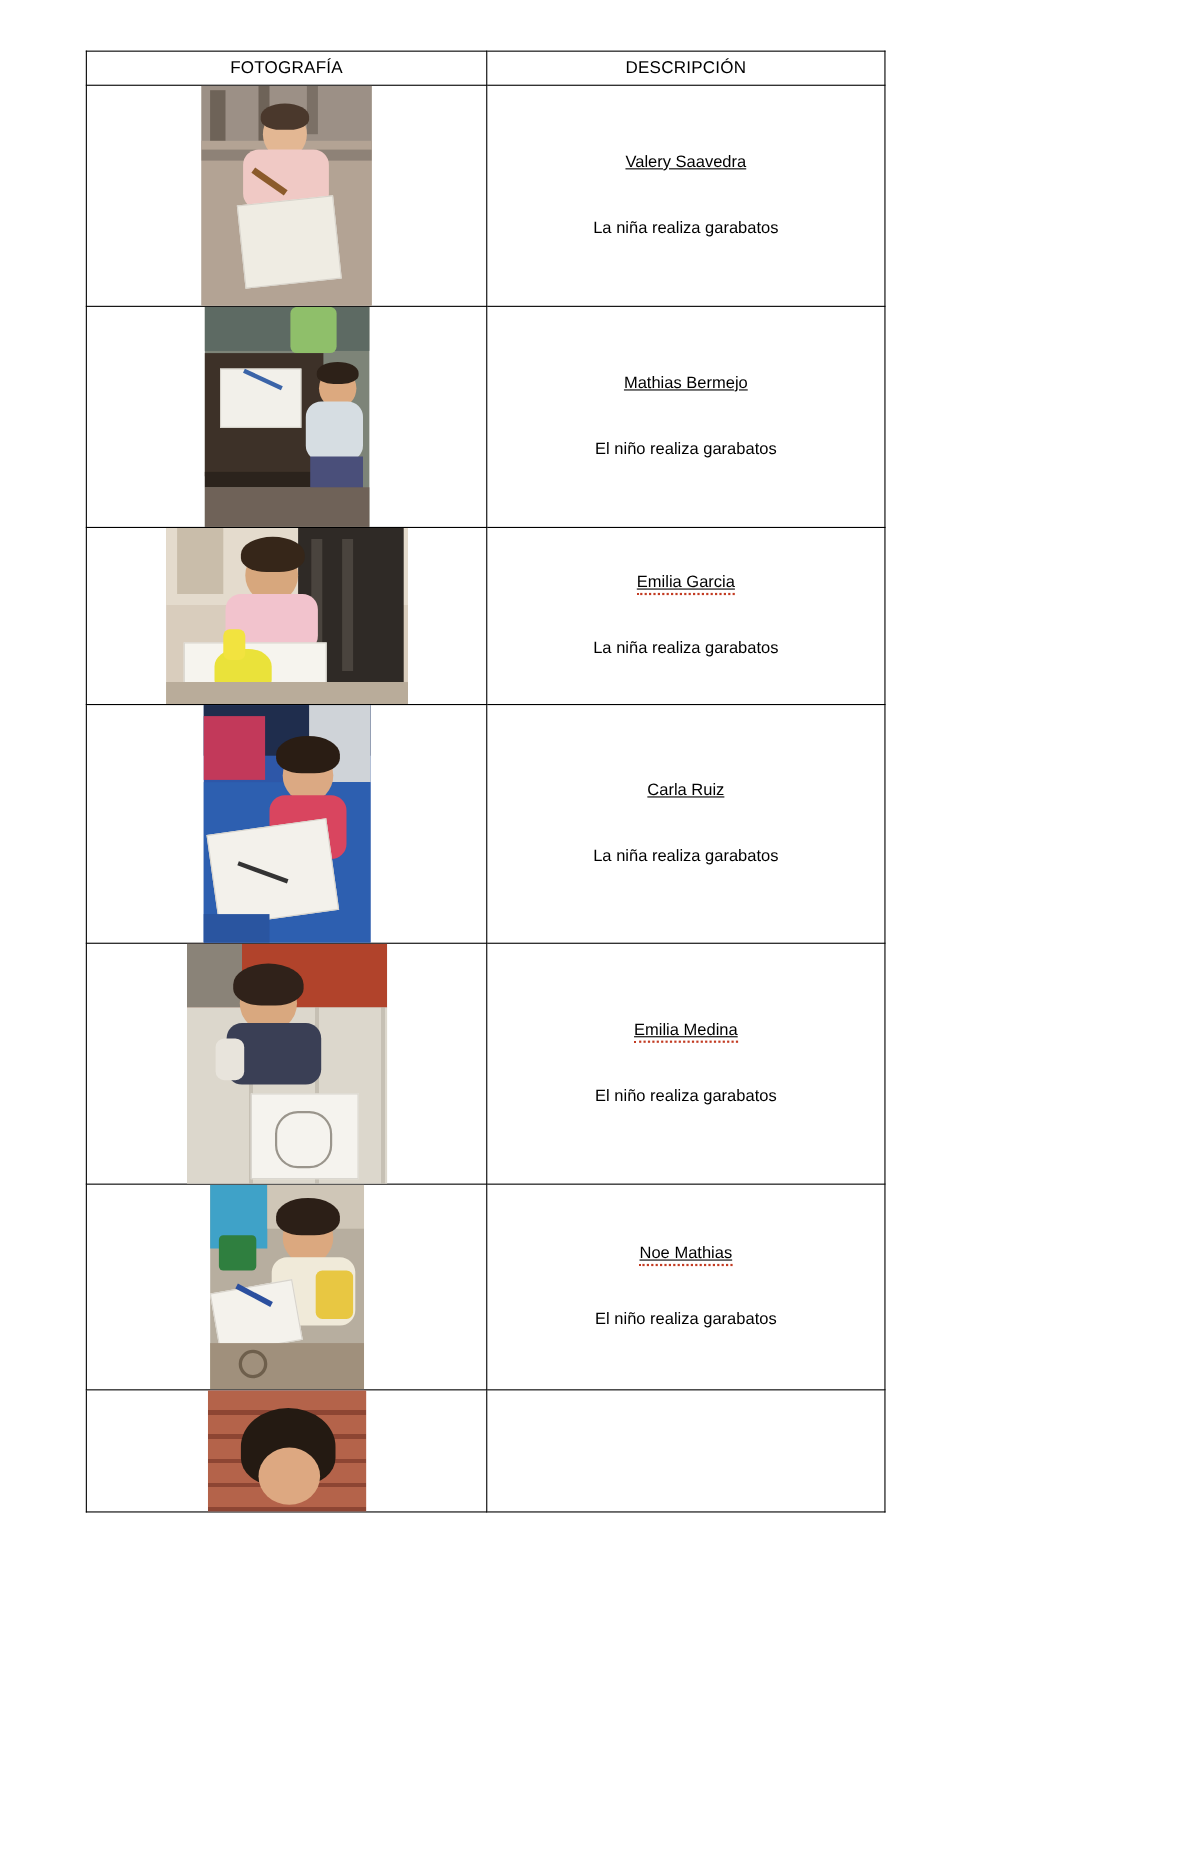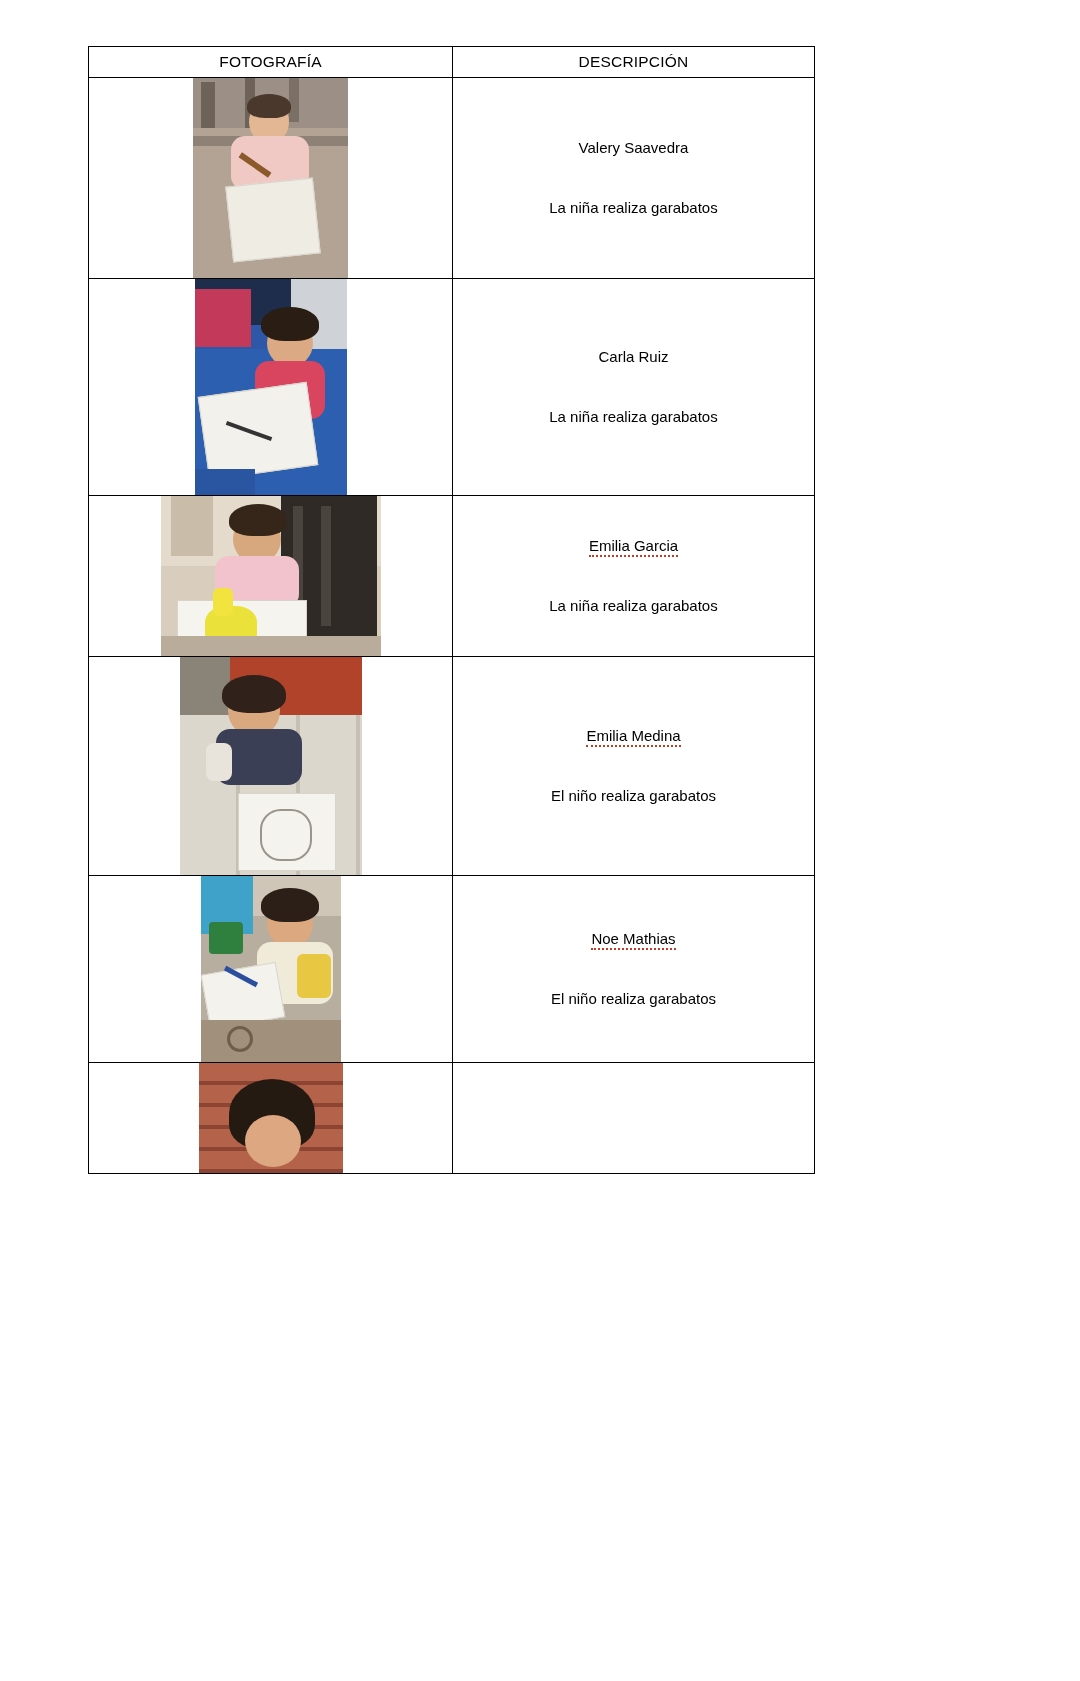--- a/index.html
+++ b/index.html
@@ -16,21 +16,21 @@
   }
   .page {
     position: relative;
     width: 1080px;
     height: 1681px;
     background: #ffffff;
     box-sizing: border-box;
   }
   .doc-table {
     position: absolute;
-    left: 88px;
+    left: 78px;
     top: 46px;
     width: 726px;
     border-collapse: collapse;
     table-layout: fixed;
   }
   .doc-table td, .doc-table th {
     border: 1px solid #000000;
     padding: 0;
     vertical-align: middle;
   }
@@ -58,20 +58,21 @@
   }
   .desc-cell {
     text-align: center;
     font-size: 15px;
     line-height: 1.35;
     padding: 10px 14px;
   }
   .desc-name {
     display: block;
     margin-bottom: 40px;
+    text-decoration: underline;
   }
   .desc-text {
     display: block;
   }
   .spell {
     border-bottom: 2px dotted #c23b22;
     padding-bottom: 1px;
   }
 
   
@@ -147,44 +148,44 @@
               <div style="position:absolute;left:44px;top:84px;width:36px;height:6px;background:#8b5a2b;transform:rotate(35deg);"></div>
             </div>
           </div>
         </td>
         <td class="desc-cell">
           <span class="desc-name">Valery Saavedra</span>
           <span class="desc-text">La niña realiza garabatos</span>
         </td>
       </tr>
 
-
-
-      <tr>
-        <td class="photo-cell">
-          <div class="photo-wrap" style="width:152px;height:216px;">
-            <div class="ph" style="background:#2e57a8;">
-              <div class="wall" style="height:46px;background:#1f2d4d;"></div>
-              <div style="position:absolute;left:0;top:10px;width:56px;height:58px;background:#c2395a;"></div>
-              <div style="position:absolute;left:96px;top:0;width:56px;height:70px;background:#cfd3d8;"></div>
-              <div style="position:absolute;left:0;top:70px;right:0;bottom:0;background:#2d5fb0;"></div>
-              <div class="head" style="left:72px;top:40px;width:46px;height:48px;background:#dba983;"></div>
-              <div class="hair" style="left:66px;top:28px;width:58px;height:34px;background:#2a1d14;"></div>
-              <div class="body" style="left:60px;top:82px;width:70px;height:58px;background:#d9455f;"></div>
-              <div class="paper" style="left:8px;top:110px;width:108px;height:82px;background:#f3f1eb;transform:rotate(-8deg);"></div>
-              <div style="position:absolute;left:30px;top:150px;width:48px;height:4px;background:#333;transform:rotate(20deg);"></div>
-              <div style="position:absolute;left:0;top:190px;width:60px;height:26px;background:#2a55a0;"></div>
-            </div>
-          </div>
-        </td>
-        <td class="desc-cell">
-          <span class="desc-name">Carla Ruiz</span>
-          <span class="desc-text">La niña realiza garabatos</span>
-        </td>
-      </tr>
+      <tr>
+        <td class="photo-cell">
+          <div class="photo-wrap" style="width:150px;height:200px;">
+            <div class="ph" style="background:#7d8478;">
+              <div class="wall" style="height:40px;background:#5d6a63;"></div>
+              <div style="position:absolute;left:78px;top:0;width:42px;height:42px;background:#8fbf6a;border-radius:6px;"></div>
+              <div class="table" style="left:0;top:42px;width:108px;height:112px;background:#3d3128;"></div>
+              <div style="position:absolute;left:0;top:150px;width:118px;height:14px;background:#2b231c;"></div>
+              <div class="paper" style="left:14px;top:56px;width:72px;height:52px;background:#f2f0ea;"></div>
+              <div style="position:absolute;left:34px;top:64px;width:38px;height:4px;background:#3b64a8;transform:rotate(25deg);"></div>
+              <div class="head" style="left:104px;top:56px;width:34px;height:36px;background:#dca97f;"></div>
+              <div class="hair" style="left:102px;top:50px;width:38px;height:20px;background:#2d2118;"></div>
+              <div class="body" style="left:92px;top:86px;width:52px;height:54px;background:#d6dde2;"></div>
+              <div style="position:absolute;left:96px;top:136px;width:48px;height:40px;background:#4a4f7a;"></div>
+              <div class="floor" style="height:36px;background:#6f6258;"></div>
+            </div>
+          </div>
+        </td>
+        <td class="desc-cell">
+          <span class="desc-name">Mathias Bermejo</span>
+          <span class="desc-text">El niño realiza garabatos</span>
+        </td>
+      </tr>
+
 
       <tr>
         <td class="photo-cell">
           <div class="photo-wrap" style="width:220px;height:160px;">
             <div class="ph" style="background:#d9cdbd;">
               <div class="wall" style="height:70px;background:#e4dbcd;"></div>
               <div style="position:absolute;left:10px;top:0;width:42px;height:60px;background:#c9bdaa;"></div>
               <div style="position:absolute;left:120px;top:0;width:96px;height:140px;background:#2f2a26;"></div>
               <div style="position:absolute;left:132px;top:10px;width:10px;height:120px;background:#4a443e;"></div>
               <div style="position:absolute;left:160px;top:10px;width:10px;height:120px;background:#4a443e;"></div>
@@ -199,20 +200,43 @@
           </div>
         </td>
         <td class="desc-cell">
           <span class="desc-name"><span class="spell">Emilia Garcia</span></span>
           <span class="desc-text">La niña realiza garabatos</span>
         </td>
       </tr>
 
       <tr>
         <td class="photo-cell">
+          <div class="photo-wrap" style="width:152px;height:216px;">
+            <div class="ph" style="background:#2e57a8;">
+              <div class="wall" style="height:46px;background:#1f2d4d;"></div>
+              <div style="position:absolute;left:0;top:10px;width:56px;height:58px;background:#c2395a;"></div>
+              <div style="position:absolute;left:96px;top:0;width:56px;height:70px;background:#cfd3d8;"></div>
+              <div style="position:absolute;left:0;top:70px;right:0;bottom:0;background:#2d5fb0;"></div>
+              <div class="head" style="left:72px;top:40px;width:46px;height:48px;background:#dba983;"></div>
+              <div class="hair" style="left:66px;top:28px;width:58px;height:34px;background:#2a1d14;"></div>
+              <div class="body" style="left:60px;top:82px;width:70px;height:58px;background:#d9455f;"></div>
+              <div class="paper" style="left:8px;top:110px;width:108px;height:82px;background:#f3f1eb;transform:rotate(-8deg);"></div>
+              <div style="position:absolute;left:30px;top:150px;width:48px;height:4px;background:#333;transform:rotate(20deg);"></div>
+              <div style="position:absolute;left:0;top:190px;width:60px;height:26px;background:#2a55a0;"></div>
+            </div>
+          </div>
+        </td>
+        <td class="desc-cell">
+          <span class="desc-name">Carla Ruiz</span>
+          <span class="desc-text">La niña realiza garabatos</span>
+        </td>
+      </tr>
+
+      <tr>
+        <td class="photo-cell">
           <div class="photo-wrap" style="width:182px;height:218px;">
             <div class="ph" style="background:#cfc9bd;">
               <div class="wall" style="height:58px;background:#b1432b;"></div>
               <div style="position:absolute;left:0;top:0;width:50px;height:58px;background:#8a8378;"></div>
               <div style="position:absolute;left:0;top:58px;right:0;bottom:0;background:
                  repeating-linear-gradient(90deg,#dcd7cc 0 56px,#c6c0b4 56px 60px),
                  repeating-linear-gradient(#dcd7cc 0 56px,#c6c0b4 56px 60px);"></div>
               <div class="head" style="left:48px;top:28px;width:52px;height:52px;background:#d9a87f;"></div>
               <div class="hair" style="left:42px;top:18px;width:64px;height:38px;background:#30221a;"></div>
               <div class="body" style="left:36px;top:72px;width:86px;height:56px;background:#3a3f55;"></div>

